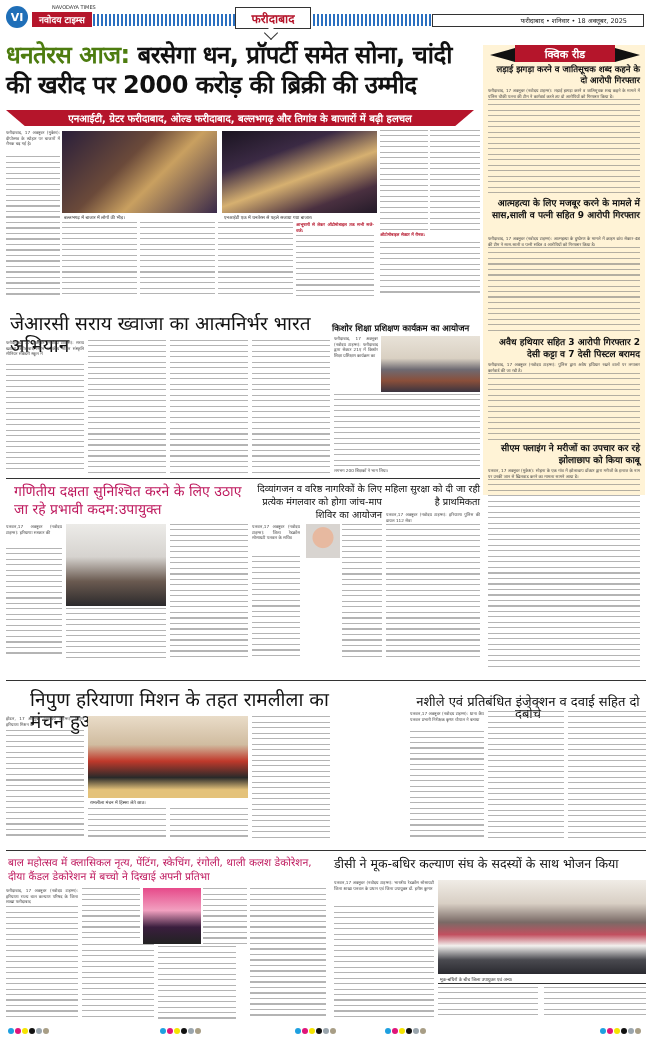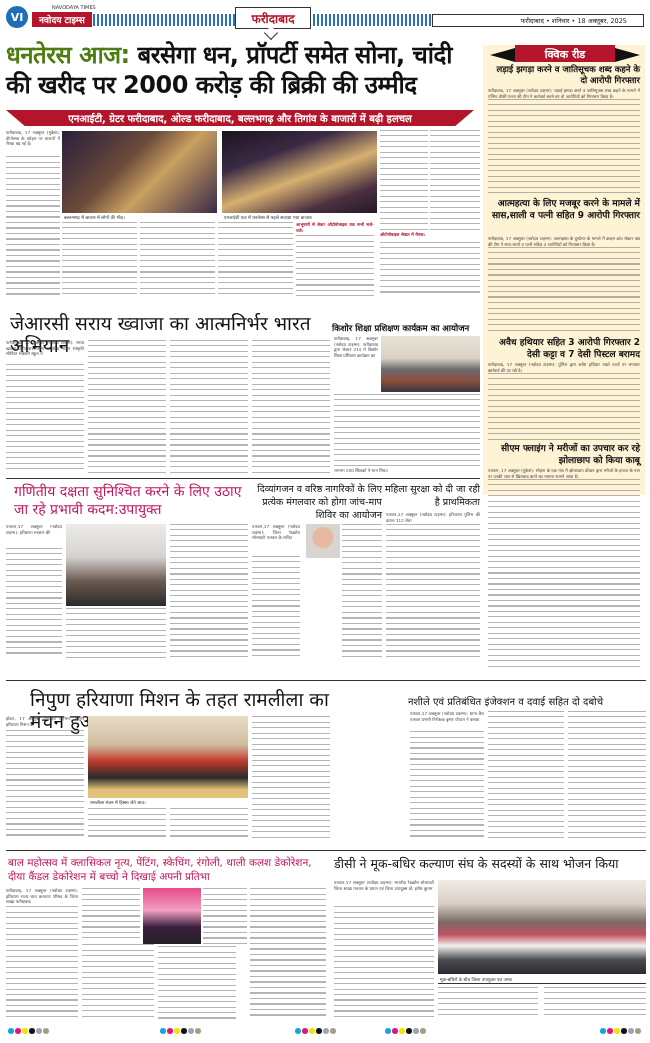--- a/index.html
+++ b/index.html
@@ -119,21 +119,21 @@
 
 <div class="abs h2" style="left:30px;top:688px;width:320px;font-weight:normal;font-size:19px">निपुण हरियाणा मिशन के तहत रामलीला का मंचन हुआ</div>
 <div class="abs txt" style="left:6px;top:716px;width:78px;height:12px">होडल, 17 अक्तूबर (नवोदय टाइम्स): निपुण हरियाणा मिशन के</div>
 <div class="abs lines" style="left:6px;top:730px;width:78px;height:110px"></div>
 <div class="abs photo" style="left:88px;top:716px;width:160px;height:82px;background:linear-gradient(180deg,#e9dcc8 0,#d0bca0 35%,#c0392b 55%,#2a2a2a 75%,#e4c27a 90%)"></div>
 <div class="abs caption" style="left:90px;top:799px;width:158px">रामलीला मंचन में हिस्सा लेते छात्र।</div>
 <div class="abs lines" style="left:88px;top:808px;width:78px;height:32px"></div>
 <div class="abs lines" style="left:170px;top:808px;width:78px;height:32px"></div>
 <div class="abs lines" style="left:252px;top:716px;width:78px;height:124px"></div>
 
-<div class="abs h4" style="left:408px;top:696px;width:240px;font-weight:normal;font-size:10px;text-align:left">नशीले एवं प्रतिबंधित इंजेक्शन व दवाई सहित दो दबोचे</div>
+<div class="abs h4" style="left:408px;top:696px;width:240px;font-weight:normal;font-size:13px;text-align:center">नशीले एवं प्रतिबंधित इंजेक्शन व दवाई सहित दो दबोचे</div>
 <div class="abs txt" style="left:410px;top:711px;width:74px;height:18px">पलवल,17 अक्तूबर (नवोदय टाइम्स): थाना कैंप पलवल प्रभारी निरीक्षक कृष्ण चौपाल ने बताया</div>
 <div class="abs lines" style="left:410px;top:731px;width:74px;height:109px"></div>
 <div class="abs lines" style="left:488px;top:711px;width:76px;height:129px"></div>
 <div class="abs lines" style="left:568px;top:711px;width:78px;height:129px"></div>
 
 <div class="abs rule" style="left:6px;top:850px;width:640px"></div>
 
 <div class="abs h3" style="left:8px;top:855px;width:318px;font-weight:normal;font-size:10.5px;line-height:14px">बाल महोत्सव में क्लासिकल नृत्य, पेंटिंग, स्केचिंग, रंगोली, थाली कलश डेकोरेशन, दीया कैंडल डेकोरेशन में बच्चो ने दिखाई अपनी प्रतिभा</div>
 <div class="abs txt" style="left:6px;top:888px;width:72px;height:16px">फरीदाबाद, 17 अक्तूबर (नवोदय टाइम्स): हरियाणा राज्य बाल कल्याण परिषद के जिला शाखा फरीदाबाद</div>
 <div class="abs lines" style="left:6px;top:906px;width:72px;height:114px"></div>

